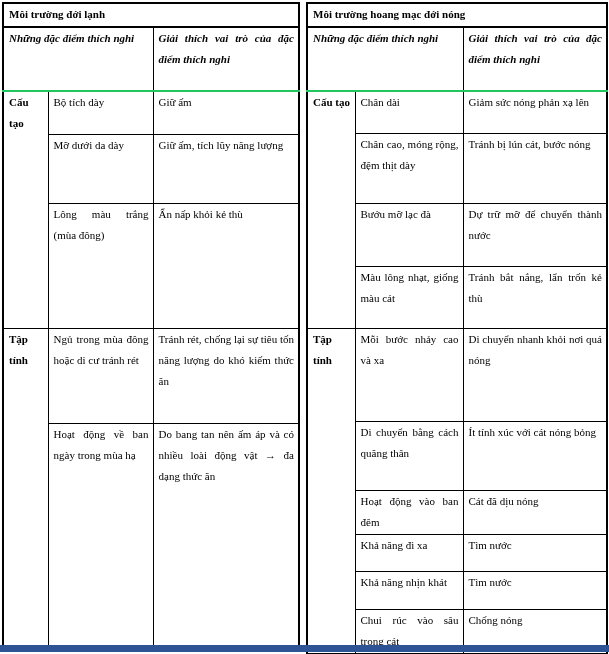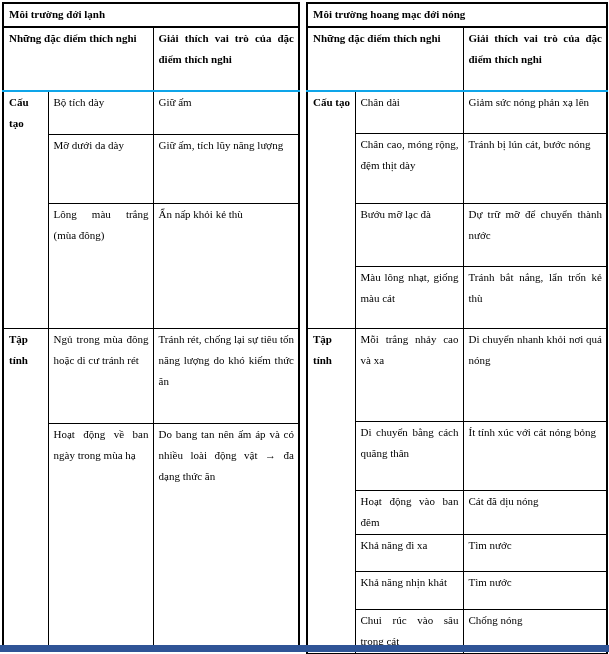--- a/index.html
+++ b/index.html
@@ -37,21 +37,22 @@
     text-align: justify;
     word-wrap: break-word;
   }
   table.env td.title {
     font-weight: bold;
     text-align: left;
     border-bottom: 2px solid #000;
   }
   table.env td.colhead {
     font-weight: bold;
-    border-bottom: 2px solid #0ea5e9;
+    border-bottom: 2px solid #22c55e;
+    font-style: italic;
   }
   table.env td.cat {
     font-weight: bold;
     text-align: left;
     margin-left: 29px;
   }
   .accent-bar {
     position: absolute;
     left: 0;
     top: 645px;
@@ -127,21 +128,21 @@
         <tr style="height:63px">
           <td class="feat">Bướu mỡ lạc đà</td>
           <td class="expl">Dự trữ mỡ để chuyển thành nước</td>
         </tr>
         <tr style="height:62px">
           <td class="feat">Màu lông nhạt, giống màu cát</td>
           <td class="expl">Tránh bắt nắng, lẩn trốn kẻ thù</td>
         </tr>
         <tr style="height:93px">
           <td class="cat" rowspan="6">Tập tính</td>
-          <td class="feat">Mỗi trắng nhảy cao và xa</td>
+          <td class="feat">Mỗi bước nhảy cao và xa</td>
           <td class="expl">Di chuyển nhanh khỏi nơi quá nóng</td>
         </tr>
         <tr style="height:69px">
           <td class="feat">Di chuyển bằng cách quăng thân</td>
           <td class="expl">Ít tính xúc với cát nóng bỏng</td>
         </tr>
         <tr style="height:43px">
           <td class="feat">Hoạt động vào ban đêm</td>
           <td class="expl">Cát đã dịu nóng</td>
         </tr>

